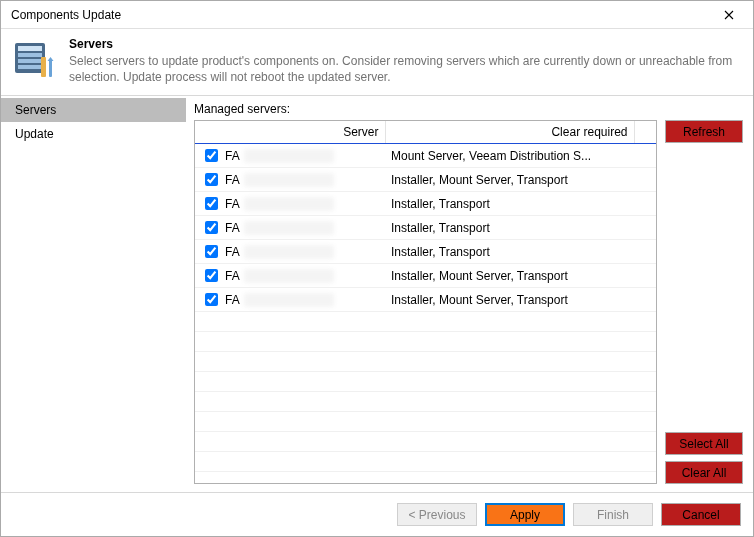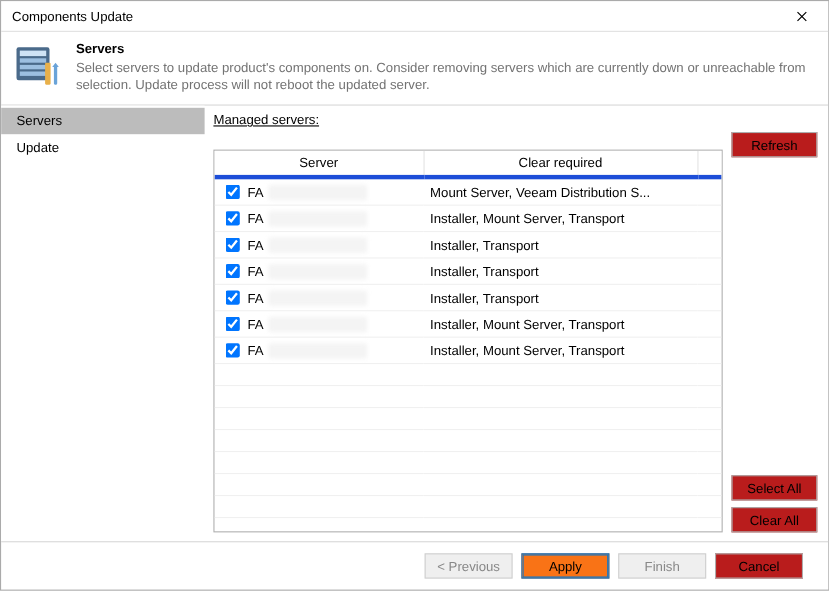--- a/index.html
+++ b/index.html
@@ -81,37 +81,37 @@
     display: flex;
     gap: 8px;
     min-width: 0;
   }
   .grid-wrap {
     flex: 1 1 auto;
     display: flex;
     flex-direction: column;
     min-width: 0;
   }
-  .grid-label { font-size: 12px; margin: 2px 0 20px 0; text-decoration: underline; }
+  .grid-label { font-size: 12px; margin: 2px 0 4px 0; }
   .grid {
     flex: 1 1 auto;
     border: 1px solid #b0b0b0;
     background: #fff;
     overflow: hidden;
     min-height: 0;
   }
   table { width: 100%; border-collapse: collapse; table-layout: fixed; }
   thead th {
-    text-align: center;
+    text-align: right;
     font-weight: 400;
     font-size: 12px;
     padding: 4px 6px;
     background: #fff;
     border-right: 1px solid #e3e3e3;
-    border-bottom: 4px solid #1d4ed8;
+    border-bottom: 1px solid #1d4ed8;
     height: 22px;
   }
   tbody td {
     font-size: 12px;
     padding: 2px 6px;
     border-bottom: 1px solid #f0f0f0;
     height: 20px;
     white-space: nowrap;
     overflow: hidden;
     text-overflow: ellipsis;
@@ -146,21 +146,21 @@
   }
   button.win:disabled {
     color: #888;
     background: #efefef;
     border-color: #cfcfcf;
     cursor: default;
   }
 
   .footer {
     border-top: 1px solid #d8d8d8;
-    padding: 10px 23px;
+    padding: 10px 12px;
     display: flex;
     justify-content: flex-end;
     gap: 8px;
   }
   .footer button.win { width: 80px; }
   .footer button.win.primary {
     border: 1px solid #0078d7;
     box-shadow: inset 0 0 0 1px #0078d7;
     background: #f97316;
   }

